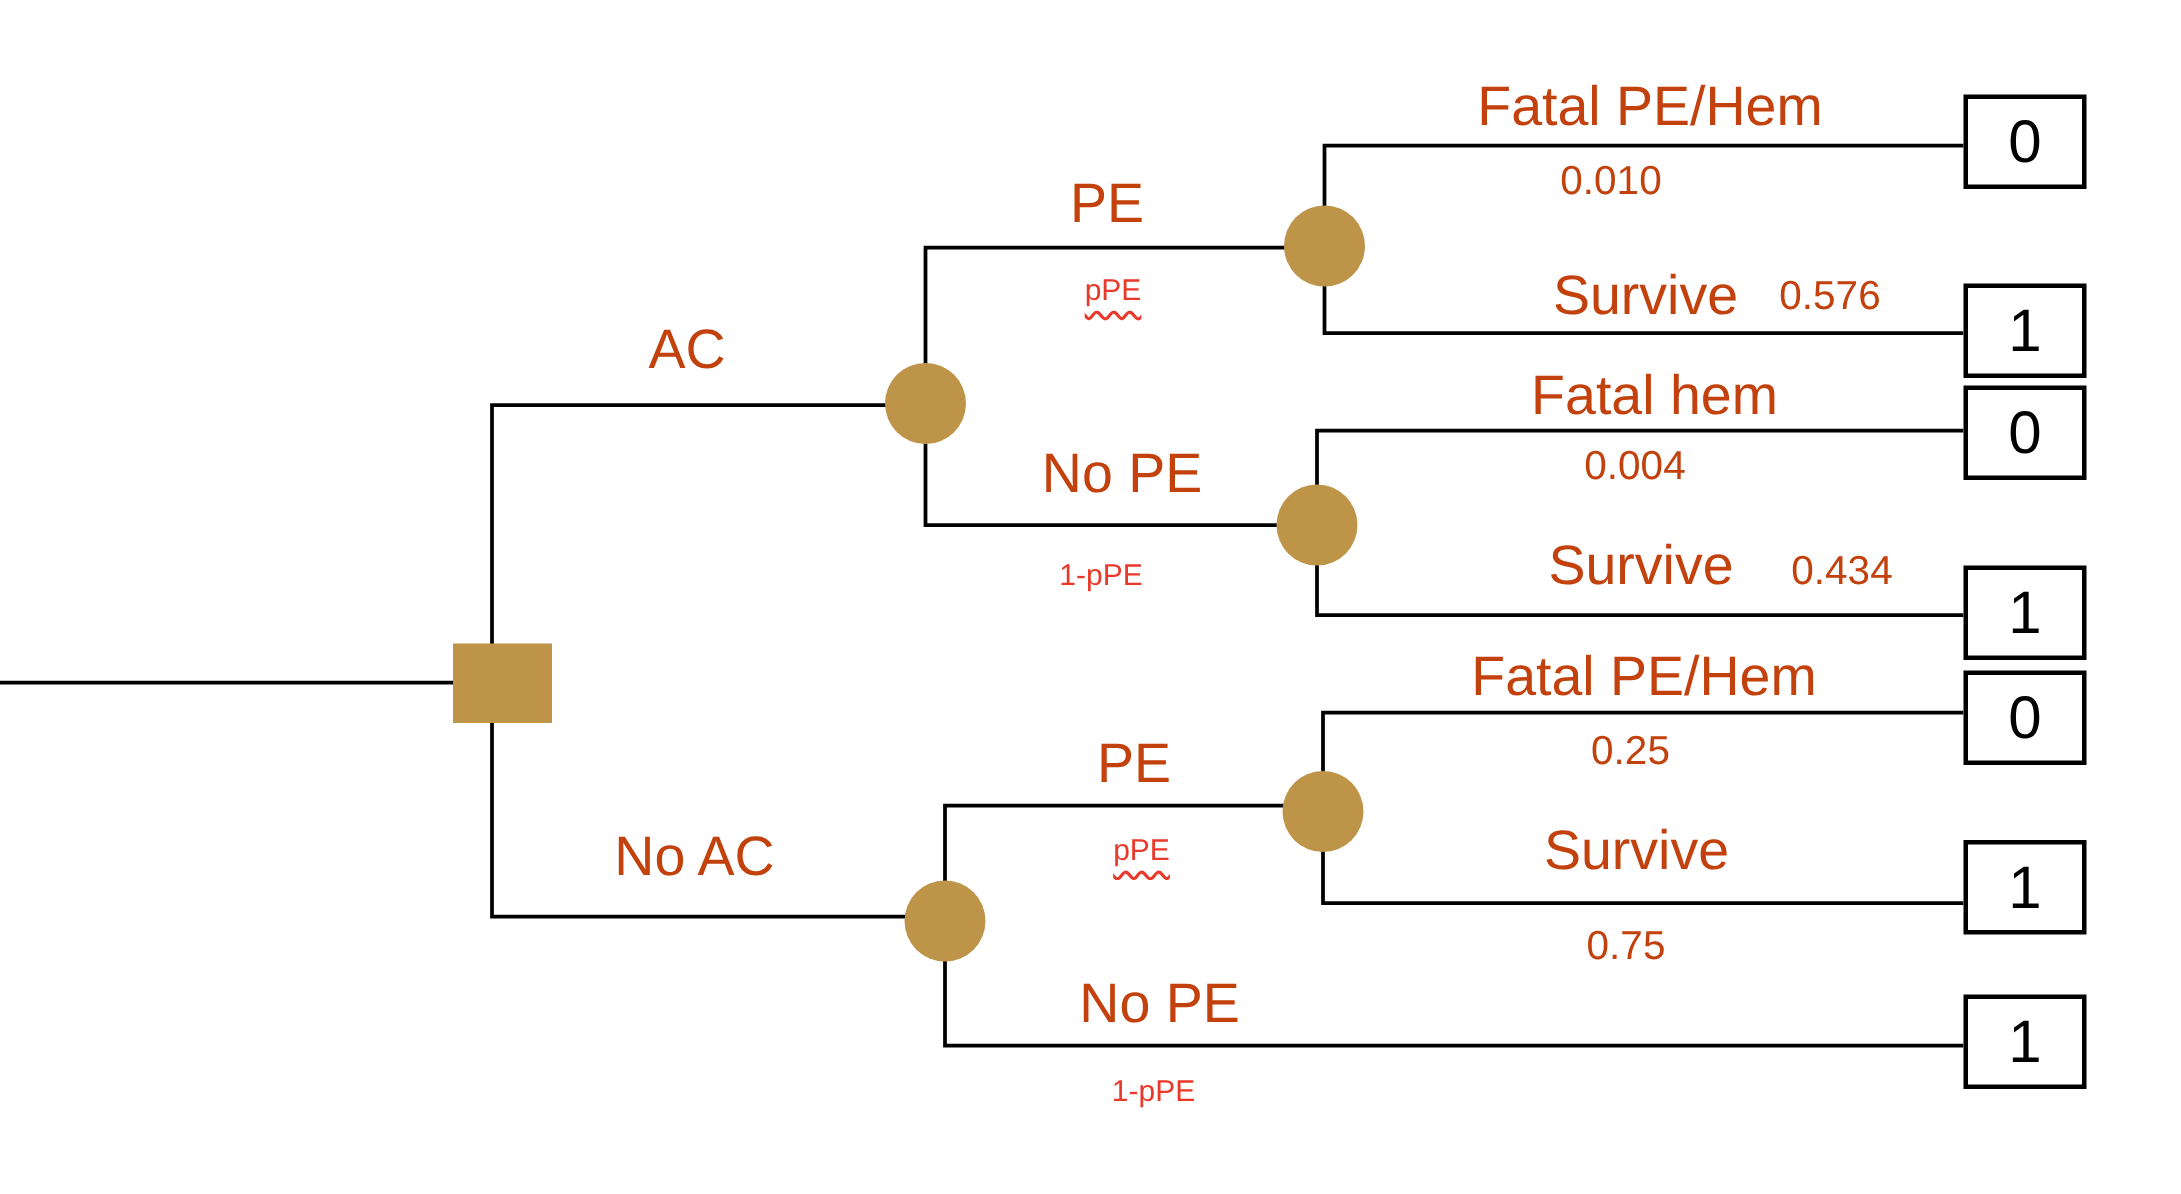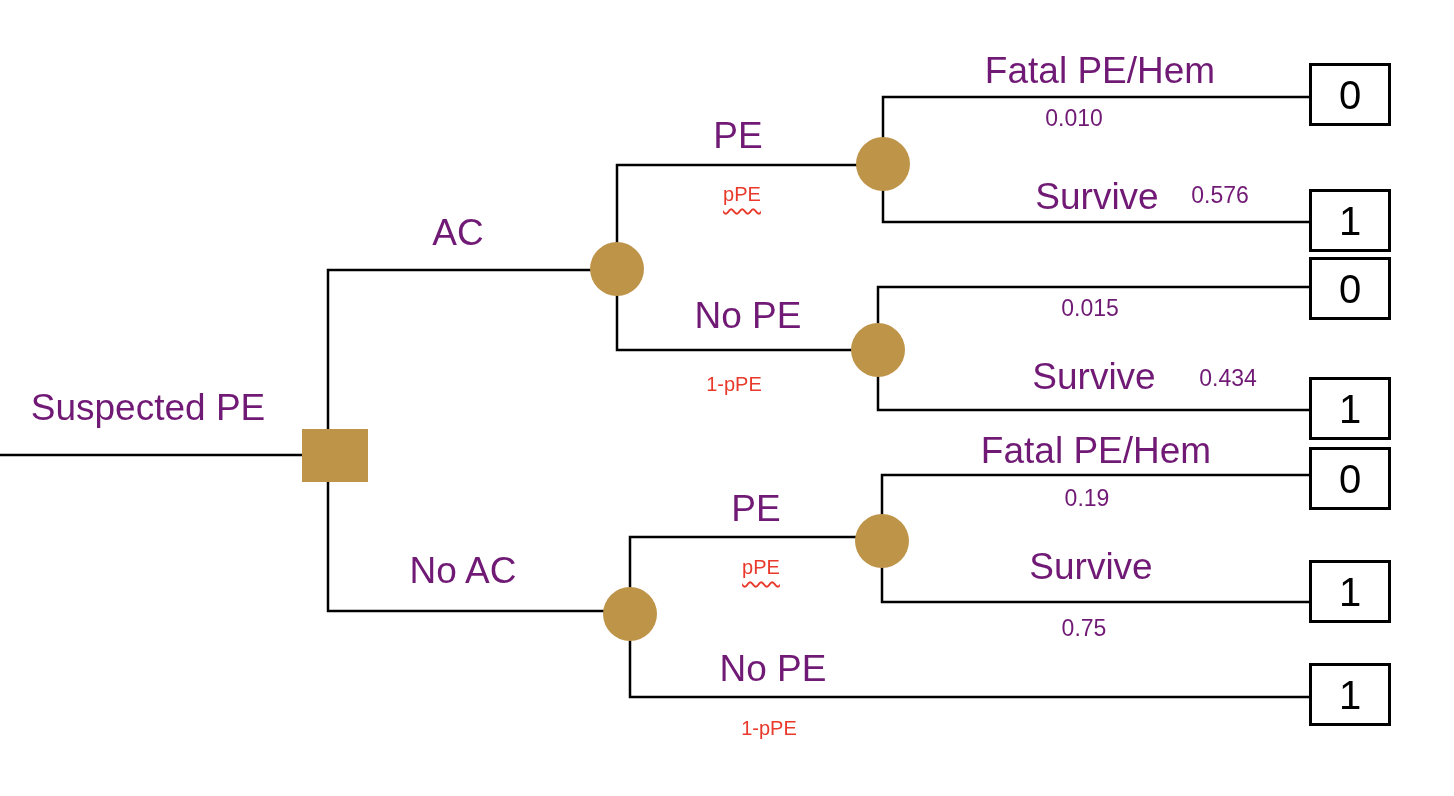--- a/index.html
+++ b/index.html
@@ -3,23 +3,23 @@
 <meta charset="utf-8">
 <style>
   html,body{margin:0;padding:0;background:#ffffff;}
   .canvas{
     position:relative;width:1454px;height:796px;background:#ffffff;
     font-family:"Liberation Sans", sans-serif;color:#000;overflow:hidden;
   }
   .wires{position:absolute;left:0;top:0;}
   .lbl{
     position:absolute;transform:translateX(-50%);white-space:nowrap;
-    font-size:37px;line-height:1;color:#701a75;
+    font-size:37px;line-height:1;color:#c2410c;
   }
-  .prob{font-size:23px;}
+  .prob{font-size:27px;}
   .var{font-size:20px;color:var(--accent-red,#E8392B);}
   .squiggle{
     text-decoration-line:underline;
     text-decoration-style:wavy;
     text-decoration-color:var(--accent-red,#E8392B);
     text-decoration-thickness:2px;
     text-underline-offset:7px;
   }
   .terminal{
     position:absolute;left:1309px;width:82px;height:63px;box-sizing:border-box;
@@ -55,42 +55,42 @@
     <path class="wire" d="M630 614 V697 H1309"></path>
 
     <rect class="node-fill" x="302" y="429" width="66" height="53"></rect>
     <circle class="node-fill" cx="617" cy="269" r="27"></circle>
     <circle class="node-fill" cx="883" cy="164" r="27"></circle>
     <circle class="node-fill" cx="878" cy="350" r="27"></circle>
     <circle class="node-fill" cx="630" cy="614" r="27"></circle>
     <circle class="node-fill" cx="882" cy="541" r="27"></circle>
   </svg>
 
-  <div class="lbl" style="left:148px;top:389px">Suspected PE</div>
 
   <div class="lbl" style="left:458px;top:214px">AC</div>
   <div class="lbl" style="left:463px;top:552px">No AC</div>
 
   <div class="lbl" style="left:738px;top:117px">PE</div>
   <div class="lbl var squiggle" style="left:742px;top:184px">pPE</div>
   <div class="lbl" style="left:1100px;top:52px">Fatal PE/Hem</div>
   <div class="lbl prob" style="left:1074px;top:107px">0.010</div>
   <div class="lbl" style="left:1097px;top:178px">Survive</div>
   <div class="lbl prob" style="left:1220px;top:184px">0.576</div>
 
   <div class="lbl" style="left:748px;top:297px">No PE</div>
   <div class="lbl var" style="left:734px;top:374px">1-pPE</div>
-  <div class="lbl prob" style="left:1090px;top:297px">0.015</div>
+  <div class="lbl" style="left:1103px;top:245px">Fatal hem</div>
+  <div class="lbl prob" style="left:1090px;top:297px">0.004</div>
   <div class="lbl" style="left:1094px;top:358px">Survive</div>
   <div class="lbl prob" style="left:1228px;top:367px">0.434</div>
 
   <div class="lbl" style="left:756px;top:490px">PE</div>
   <div class="lbl var squiggle" style="left:761px;top:557px">pPE</div>
   <div class="lbl" style="left:1096px;top:432px">Fatal PE/Hem</div>
-  <div class="lbl prob" style="left:1087px;top:487px">0.19</div>
+  <div class="lbl prob" style="left:1087px;top:487px">0.25</div>
   <div class="lbl" style="left:1091px;top:548px">Survive</div>
   <div class="lbl prob" style="left:1084px;top:617px">0.75</div>
 
   <div class="lbl" style="left:773px;top:650px">No PE</div>
   <div class="lbl var" style="left:769px;top:718px">1-pPE</div>
 
   <div class="terminal" style="top:63px">0</div>
   <div class="terminal" style="top:189px">1</div>
   <div class="terminal" style="top:257px">0</div>
   <div class="terminal" style="top:377px">1</div>

